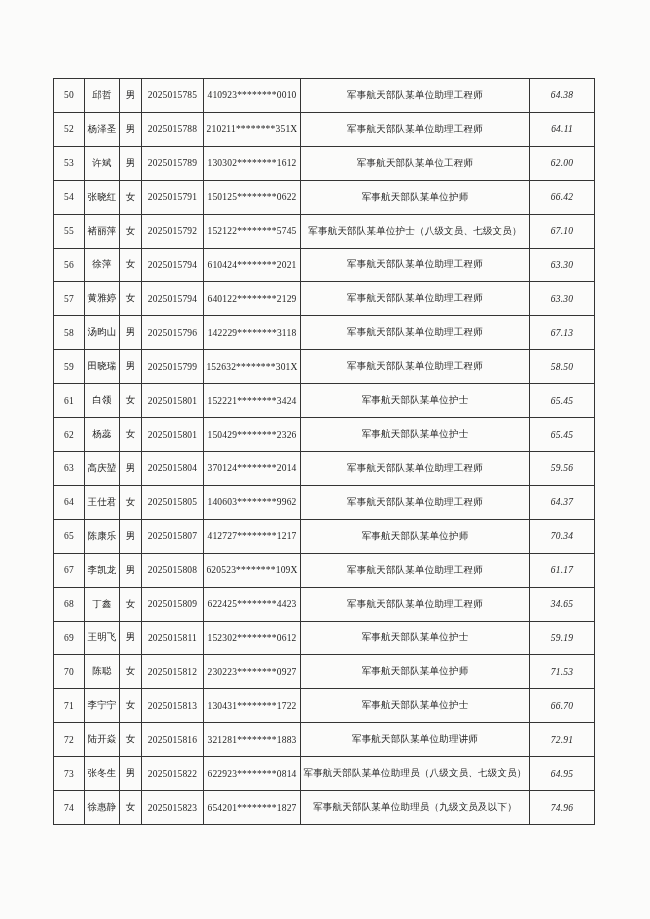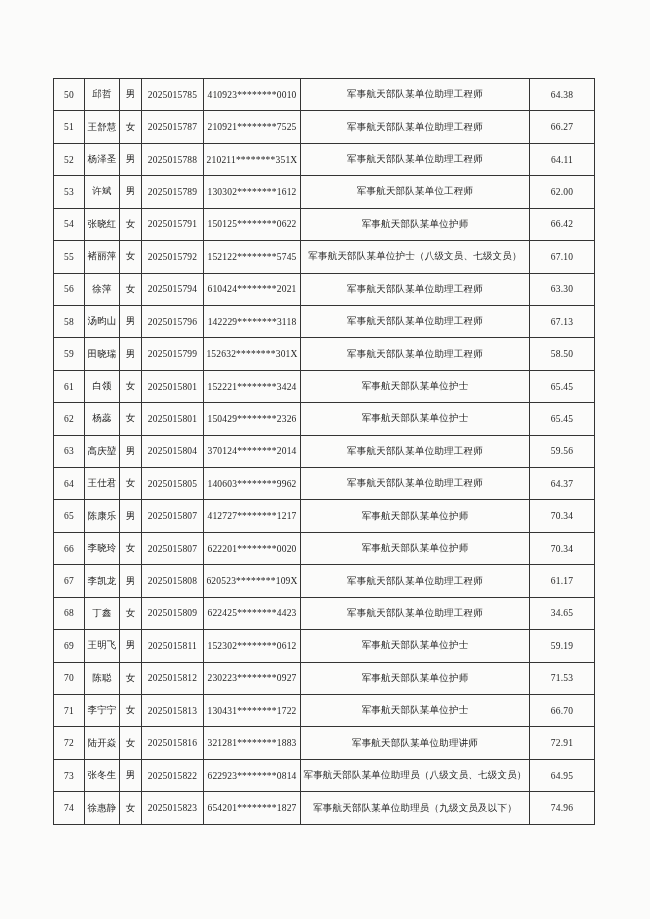--- a/index.html
+++ b/index.html
@@ -33,21 +33,21 @@
     letter-spacing:0.2px;
   }
   col.c-no{width:31px;}
   col.c-name{width:35px;}
   col.c-gender{width:22px;}
   col.c-exam{width:62px;}
   col.c-id{width:97px;}
   col.c-pos{width:229px;}
   col.c-score{width:65px;}
   td.cell-id_number{font-size:9px;letter-spacing:0;}
-  td.cell-score{letter-spacing:0.5px;}
+  td.cell-score{letter-spacing:0.5px;font-style:italic;}
 </style>
 </head>
 <body>
 
 <div class="page">
   <table class="results">
     <colgroup>
       <col class="c-no">
       <col class="c-name">
       <col class="c-gender">
@@ -60,29 +60,20 @@
         <tr>
           <td class="cell-no">50</td>
           <td class="cell-name">邱哲</td>
           <td class="cell-gender">男</td>
           <td class="cell-exam_no">2025015785</td>
           <td class="cell-id_number">410923********0010</td>
           <td class="cell-position">军事航天部队某单位助理工程师</td>
           <td class="cell-score">64.38</td>
         </tr>
         <tr>
-          <td class="cell-no">51</td>
-          <td class="cell-name">王舒慧</td>
-          <td class="cell-gender">女</td>
-          <td class="cell-exam_no">2025015787</td>
-          <td class="cell-id_number">210921********7525</td>
-          <td class="cell-position">军事航天部队某单位助理工程师</td>
-          <td class="cell-score">66.27</td>
-        </tr>
-        <tr>
           <td class="cell-no">52</td>
           <td class="cell-name">杨泽圣</td>
           <td class="cell-gender">男</td>
           <td class="cell-exam_no">2025015788</td>
           <td class="cell-id_number">210211********351X</td>
           <td class="cell-position">军事航天部队某单位助理工程师</td>
           <td class="cell-score">64.11</td>
         </tr>
         <tr>
           <td class="cell-no">53</td>
@@ -114,20 +105,29 @@
         <tr>
           <td class="cell-no">56</td>
           <td class="cell-name">徐萍</td>
           <td class="cell-gender">女</td>
           <td class="cell-exam_no">2025015794</td>
           <td class="cell-id_number">610424********2021</td>
           <td class="cell-position">军事航天部队某单位助理工程师</td>
           <td class="cell-score">63.30</td>
         </tr>
         <tr>
+          <td class="cell-no">57</td>
+          <td class="cell-name">黄雅婷</td>
+          <td class="cell-gender">女</td>
+          <td class="cell-exam_no">2025015794</td>
+          <td class="cell-id_number">640122********2129</td>
+          <td class="cell-position">军事航天部队某单位助理工程师</td>
+          <td class="cell-score">63.30</td>
+        </tr>
+        <tr>
           <td class="cell-no">58</td>
           <td class="cell-name">汤昀山</td>
           <td class="cell-gender">男</td>
           <td class="cell-exam_no">2025015796</td>
           <td class="cell-id_number">142229********3118</td>
           <td class="cell-position">军事航天部队某单位助理工程师</td>
           <td class="cell-score">67.13</td>
         </tr>
         <tr>
           <td class="cell-no">59</td>
@@ -173,29 +173,20 @@
           <td class="cell-id_number">140603********9962</td>
           <td class="cell-position">军事航天部队某单位助理工程师</td>
           <td class="cell-score">64.37</td>
         </tr>
         <tr>
           <td class="cell-no">65</td>
           <td class="cell-name">陈康乐</td>
           <td class="cell-gender">男</td>
           <td class="cell-exam_no">2025015807</td>
           <td class="cell-id_number">412727********1217</td>
-          <td class="cell-position">军事航天部队某单位护师</td>
-          <td class="cell-score">70.34</td>
-        </tr>
-        <tr>
-          <td class="cell-no">66</td>
-          <td class="cell-name">李晓玲</td>
-          <td class="cell-gender">女</td>
-          <td class="cell-exam_no">2025015807</td>
-          <td class="cell-id_number">622201********0020</td>
           <td class="cell-position">军事航天部队某单位护师</td>
           <td class="cell-score">70.34</td>
         </tr>
         <tr>
           <td class="cell-no">67</td>
           <td class="cell-name">李凯龙</td>
           <td class="cell-gender">男</td>
           <td class="cell-exam_no">2025015808</td>
           <td class="cell-id_number">620523********109X</td>
           <td class="cell-position">军事航天部队某单位助理工程师</td>

